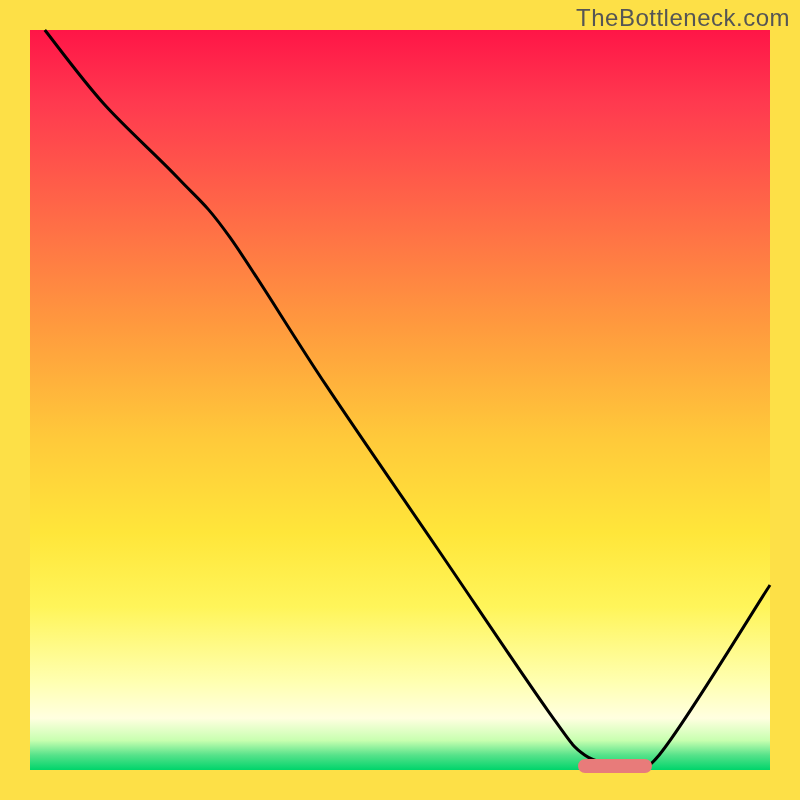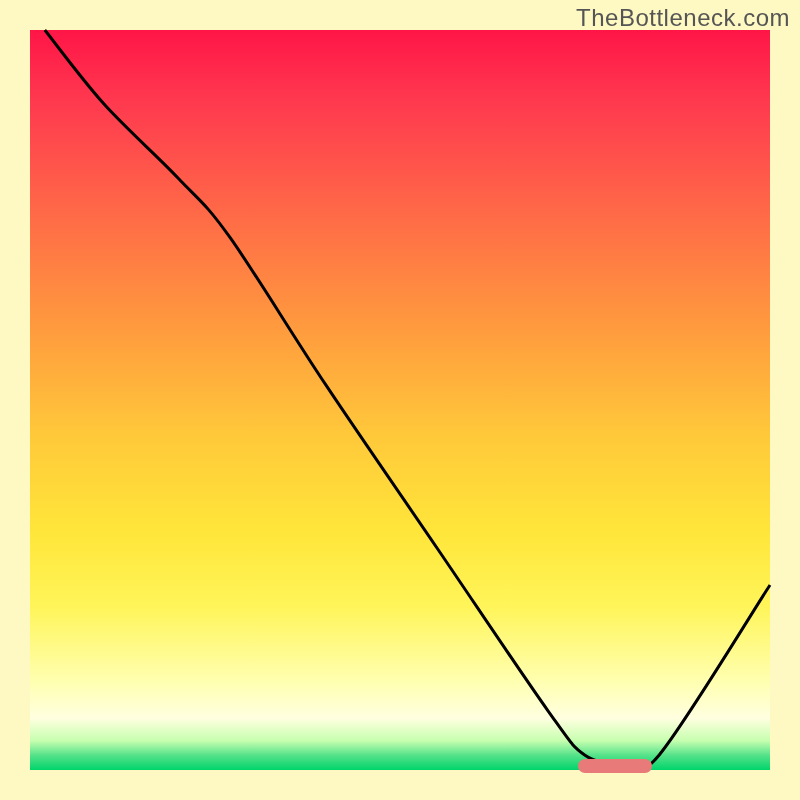--- a/index.html
+++ b/index.html
@@ -7,21 +7,21 @@
     padding: 0;
     width: 800px;
     height: 800px;
     background: #000;
     font-family: Arial, Helvetica, sans-serif;
     position: relative;
   }
   .outer {
     width: 800px;
     height: 800px;
-    background: #fef9c3;
+    background: #fde047;
     position: relative;
   }
   .watermark {
     position: absolute;
     top: 4px;
     right: 10px;
     color: #555;
     font-size: 24px;
     font-weight: 500;
     letter-spacing: 0.5px;

